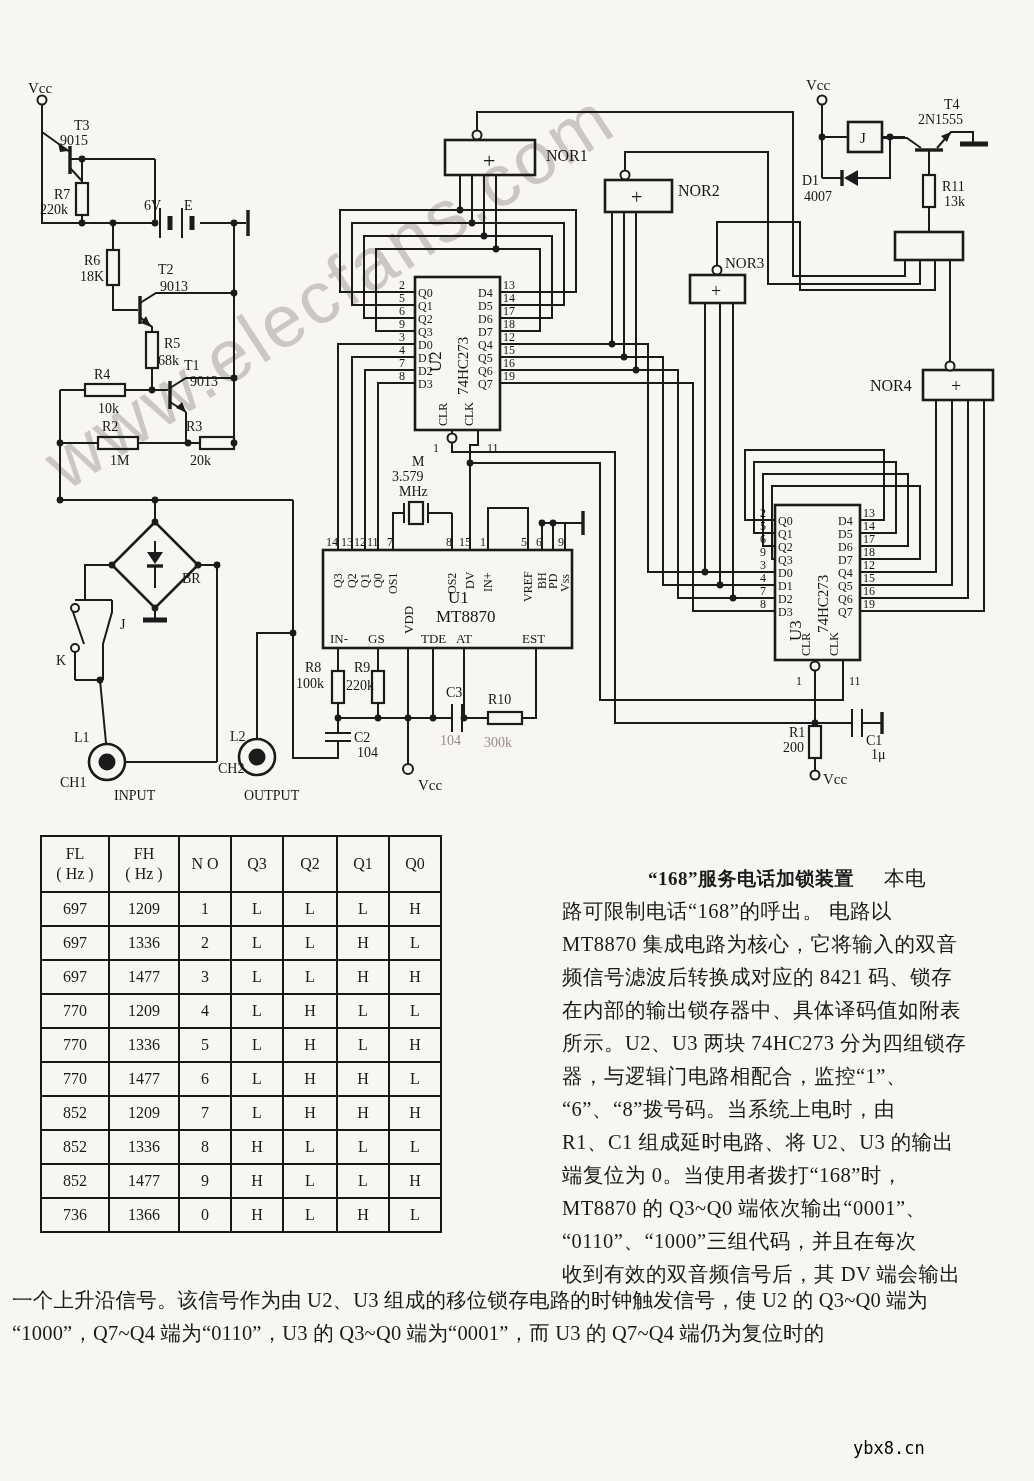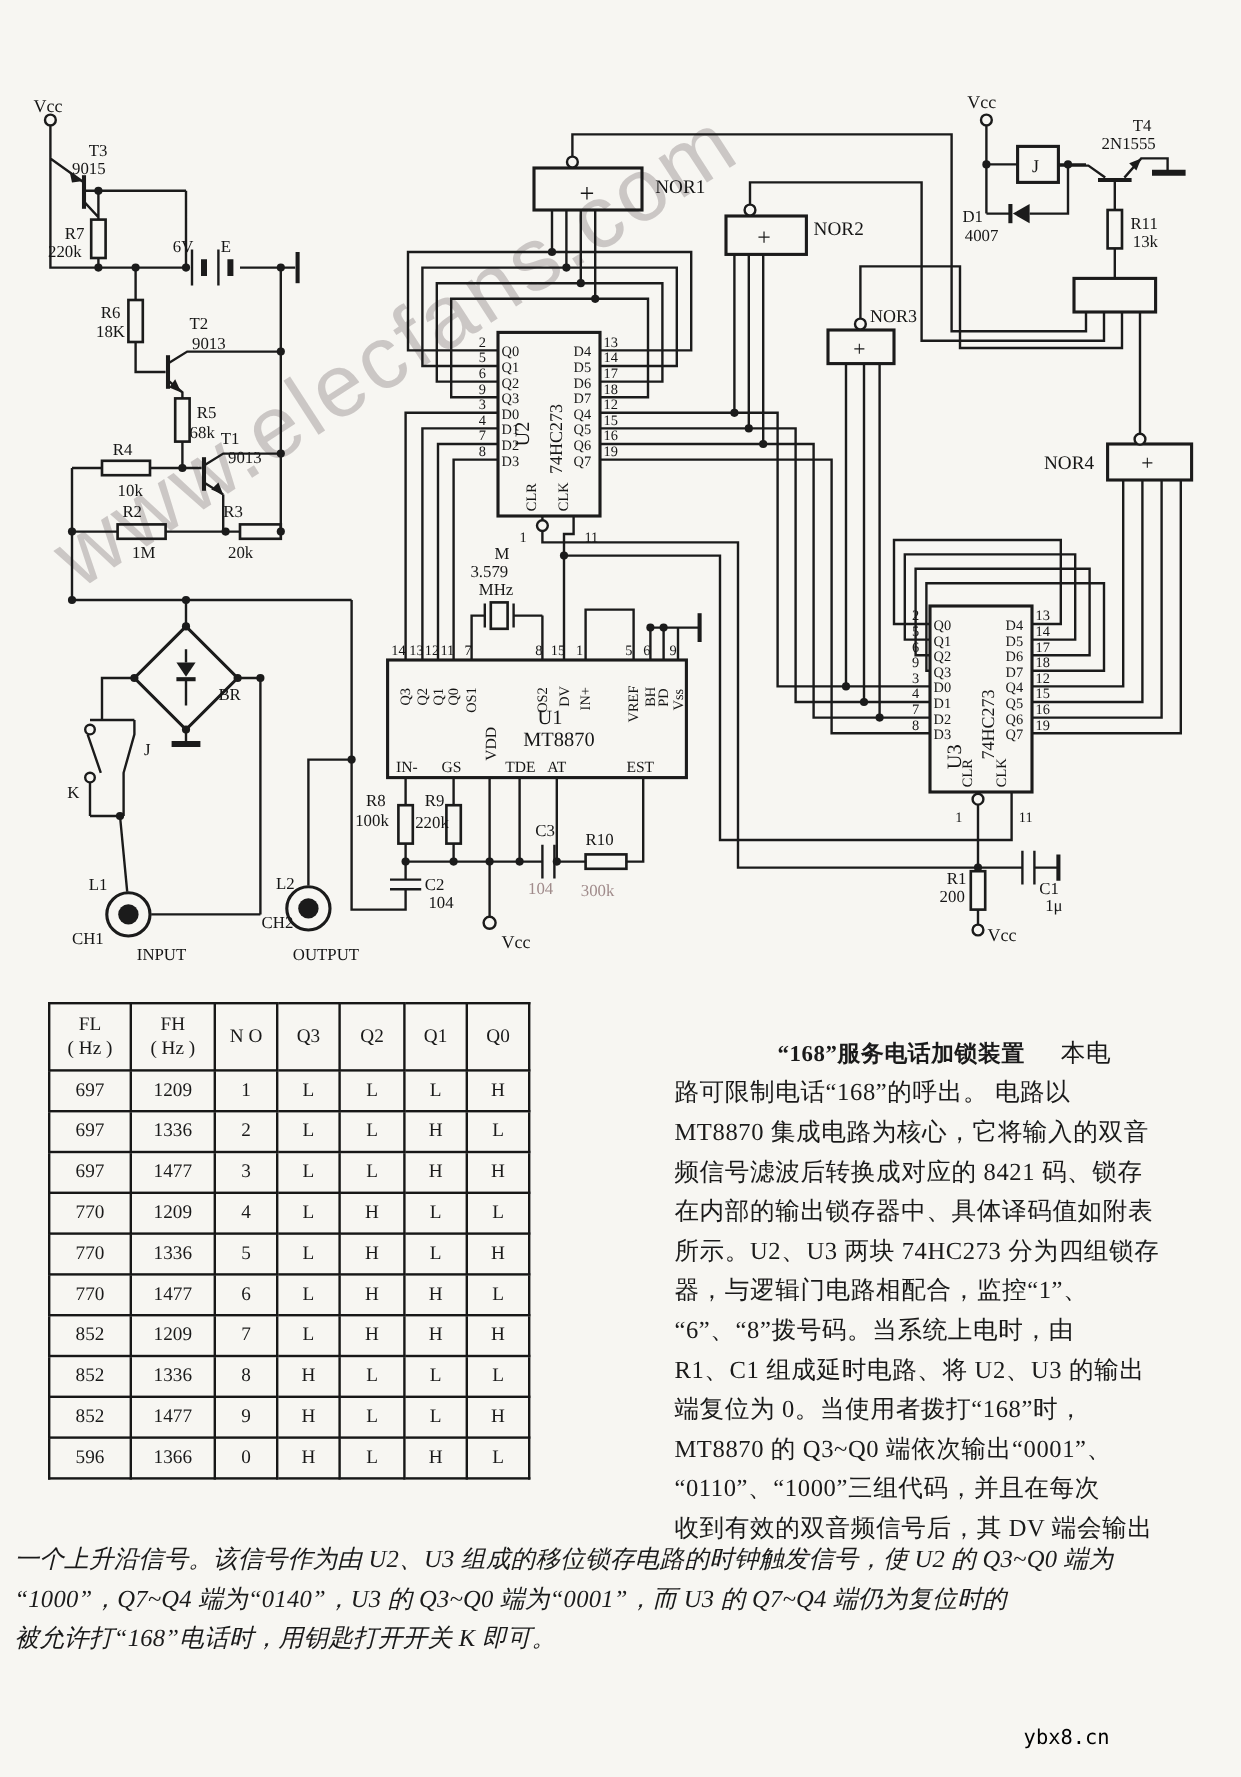--- a/index.html
+++ b/index.html
@@ -22,21 +22,21 @@
   .tbl{position:absolute;left:40px;top:835px;z-index:3;border-collapse:collapse;padding-left:27px;}
   .tbl td,.tbl th{border:2.4px solid #171717;text-align:center;vertical-align:middle;
         font-size:16px;font-weight:normal;padding:0;}
   .tbl th{height:54px;line-height:20px;}
   .tbl td{height:32px;}
   .c0{width:66px}.c1{width:68px}.c2{width:50px}.c3{width:50px}.c4{width:52px}.c5{width:50px}.c6{width:50px}
   .rtext{position:absolute;left:562px;top:862px;width:474px;z-index:3;font-size:20.5px;}
   .rtext .ln{height:33px;line-height:33px;white-space:nowrap;letter-spacing:0.5px;}
   .rtext .title-ln b{font-size:19px;}
   .btext{position:absolute;left:12px;top:1284px;width:1016px;z-index:3;font-size:20.5px;}
-  .btext .ln{height:33px;line-height:33px;white-space:nowrap;letter-spacing:0.2px;font-style:italic;}
+  .btext .ln{height:33px;line-height:33px;white-space:nowrap;letter-spacing:0.2px;}
   .title-indent{display:inline-block;width:86px;}
   .title-gap{display:inline-block;width:30px;}
   .footer-mark{position:absolute;left:853px;top:1438px;z-index:3;color:#000000;
         font-family:"DejaVu Sans Mono",monospace;font-size:17px;}
 </style>
 </head>
 <body>
 
 <div class="page">
 
@@ -471,21 +471,21 @@
         <tr>
           <td class="c0">852</td>
           <td class="c1">1477</td>
           <td class="c2">9</td>
           <td class="c3">H</td>
           <td class="c4">L</td>
           <td class="c5">L</td>
           <td class="c6">H</td>
         </tr>
         <tr>
-          <td class="c0">596</td>
+          <td class="c0">736</td>
           <td class="c1">1366</td>
           <td class="c2">0</td>
           <td class="c3">H</td>
           <td class="c4">L</td>
           <td class="c5">H</td>
           <td class="c6">L</td>
         </tr>
       </tbody>
   </table>
 
@@ -505,19 +505,18 @@
         <div class="ln">端复位为 0。当使用者拨打“168”时，</div>
         <div class="ln">MT8870 的 Q3~Q0 端依次输出“0001”、</div>
         <div class="ln">“0110”、“1000”三组代码，并且在每次</div>
         <div class="ln">收到有效的双音频信号后，其 DV 端会输出</div>
       </div>
   </div>
 
   <div class="btext">
     <div id="bottom-lines">
         <div class="ln">一个上升沿信号。该信号作为由 U2、U3 组成的移位锁存电路的时钟触发信号，使 U2 的 Q3~Q0 端为</div>
-        <div class="ln">“1000”，Q7~Q4 端为“0140”，U3 的 Q3~Q0 端为“0001”，而 U3 的 Q7~Q4 端仍为复位时的</div>
-        <div class="ln">被允许打“168”电话时，用钥匙打开开关 K 即可。</div>
+        <div class="ln">“1000”，Q7~Q4 端为“0110”，U3 的 Q3~Q0 端为“0001”，而 U3 的 Q7~Q4 端仍为复位时的</div>
       </div>
   </div>
 
   <div class="footer-mark">ybx8.cn</div>
 </div>
 
 </body></html>

